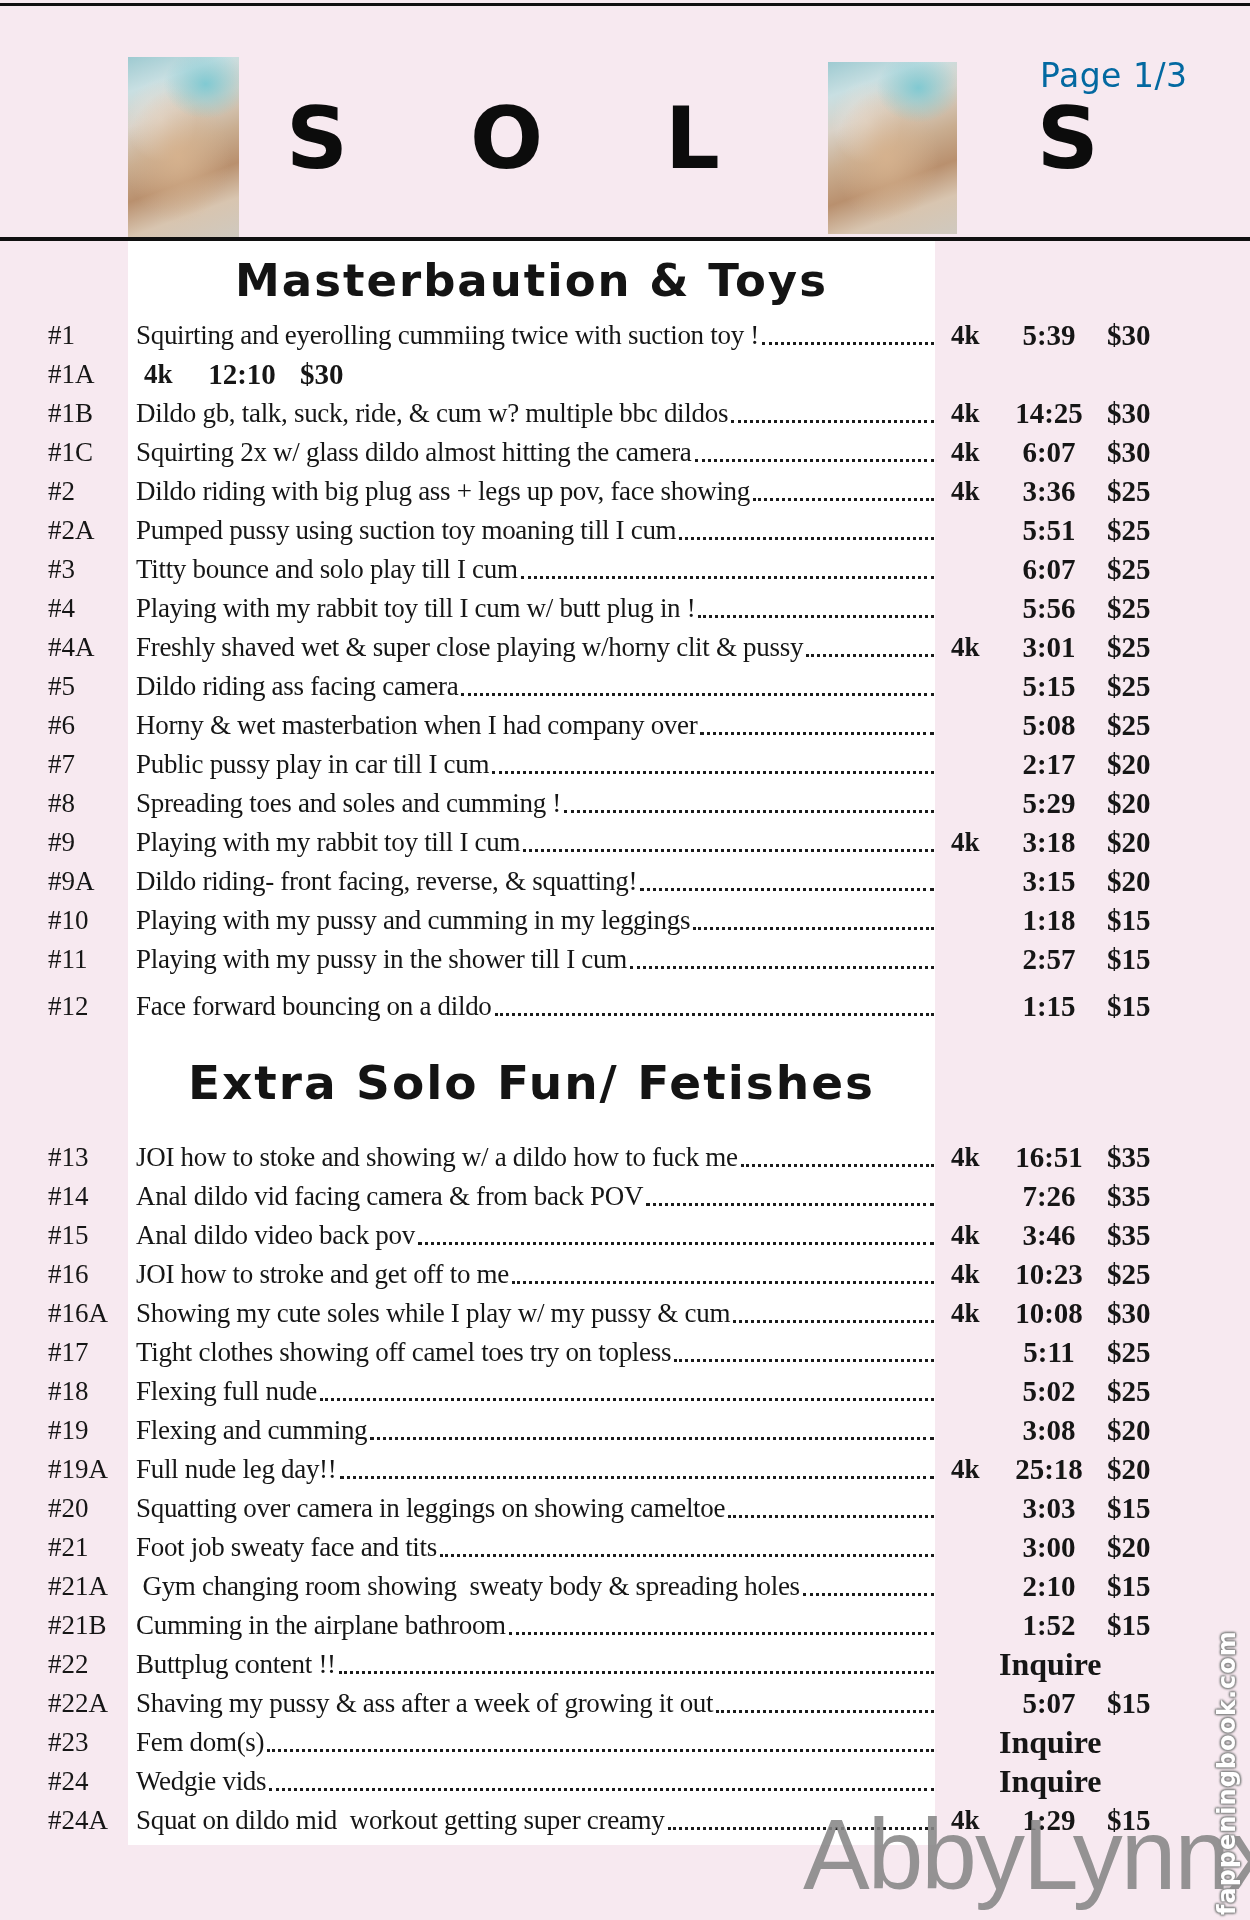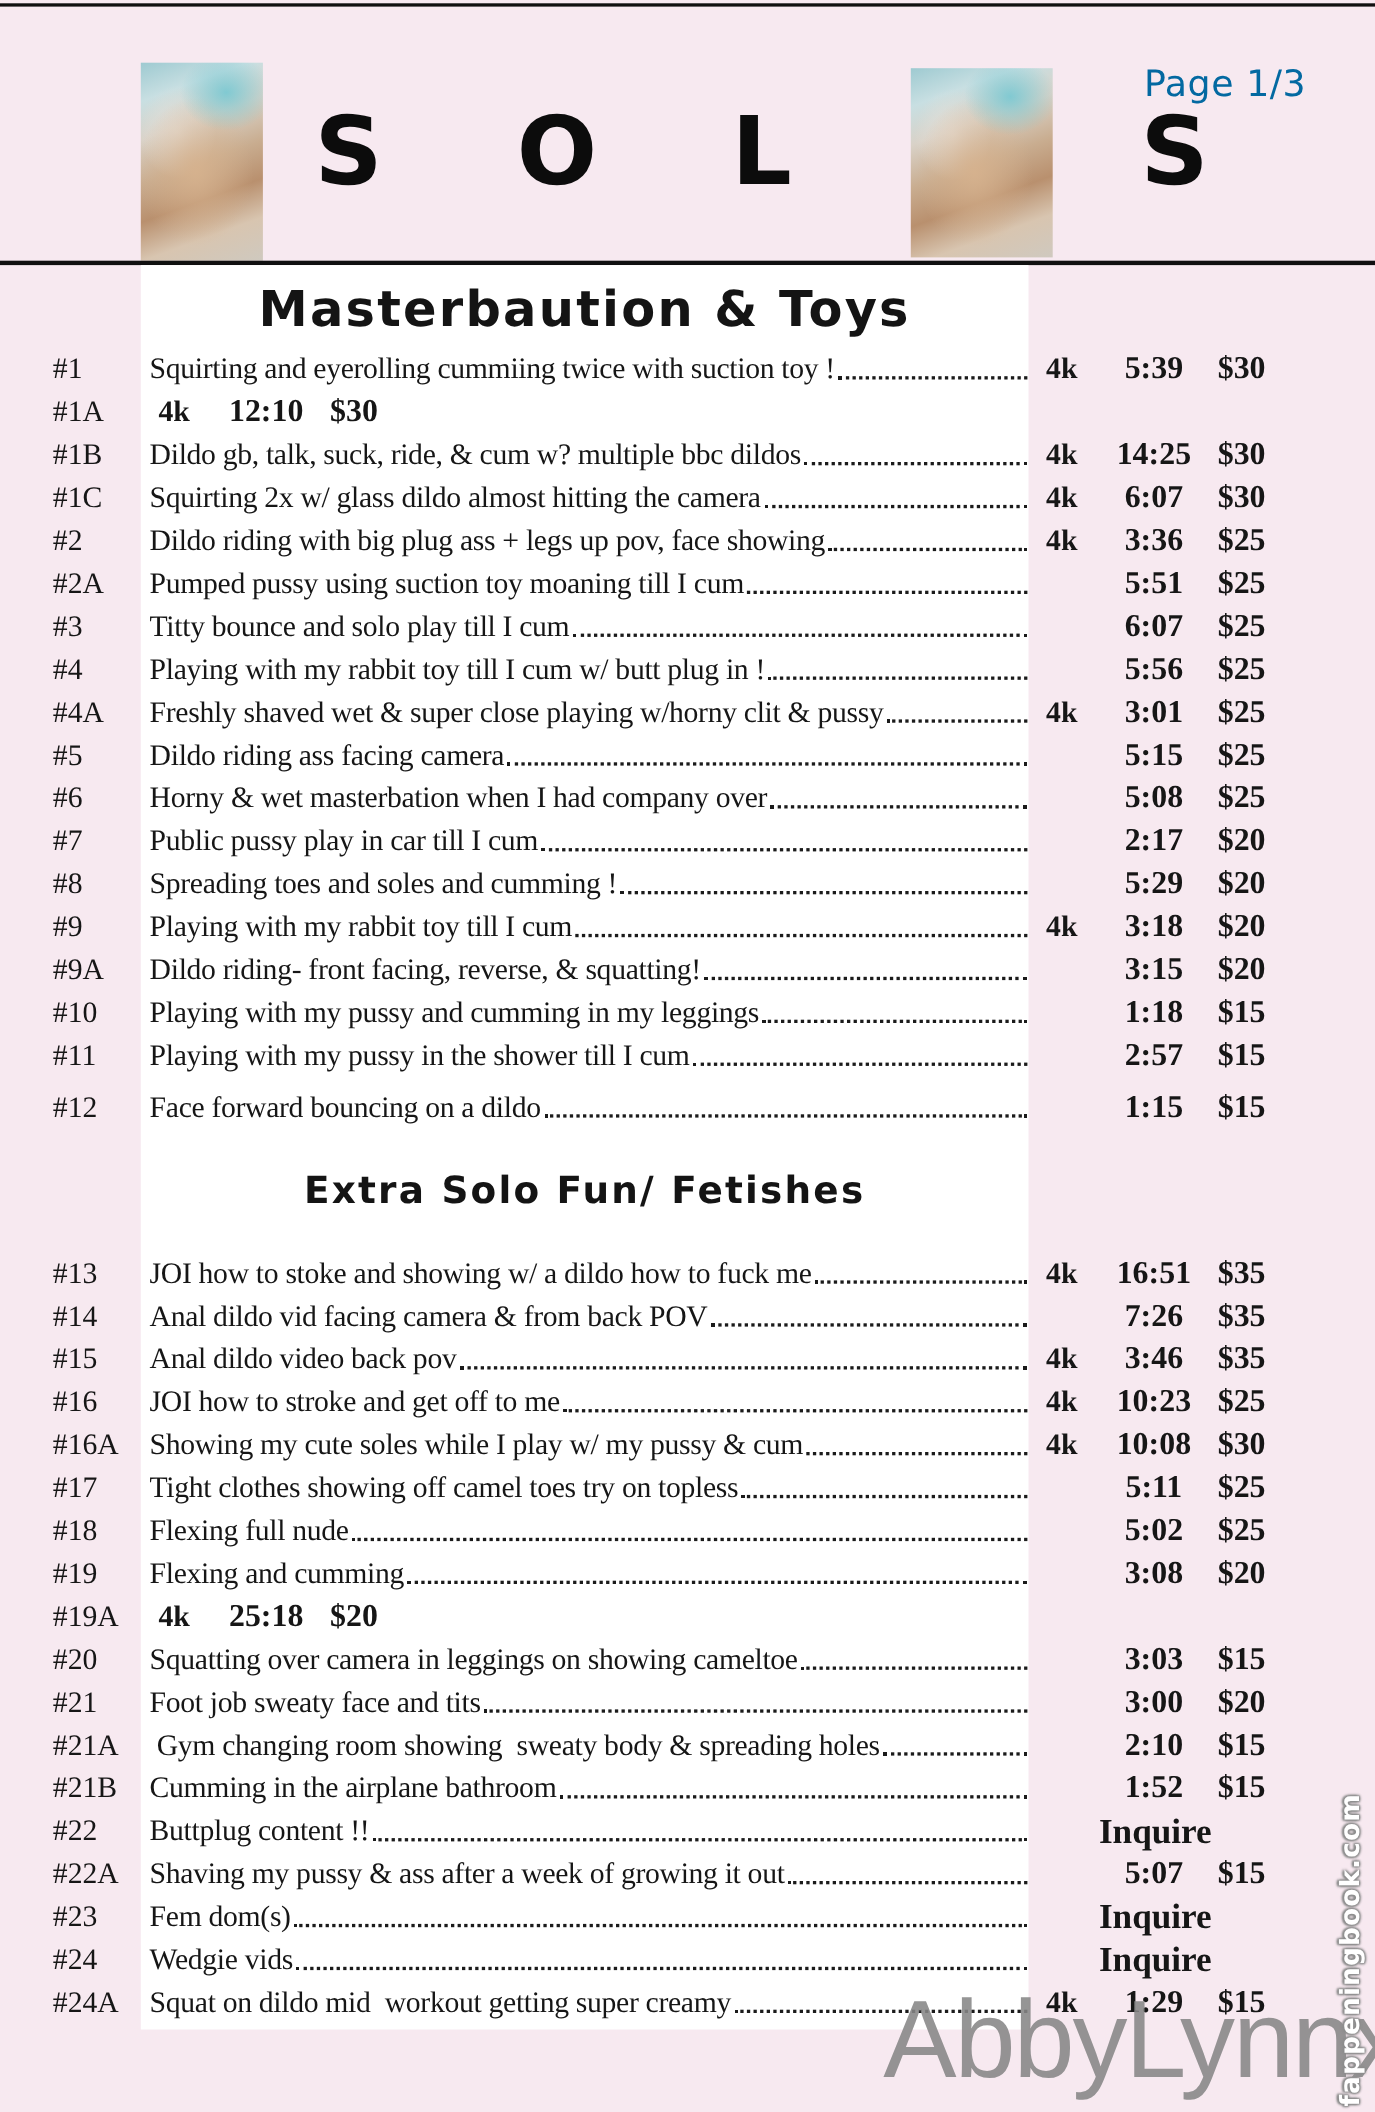--- a/index.html
+++ b/index.html
@@ -44,21 +44,21 @@
 
   
   .content{position:absolute;left:43px;top:240px;width:1122px;}
   .section-title{
     margin:6px 12px 0 85px;width:807px;height:70px;line-height:70px;
     text-align:center;
     font-family:"DejaVu Sans", sans-serif;
     font-weight:bold;font-size:45px;letter-spacing:2px;color:#141414;
     white-space:nowrap;
   }
-  .section-title.second{margin-top:20px;height:74px;line-height:74px;margin-bottom:18px;font-size:34px;}
+  .section-title.second{margin-top:20px;height:74px;line-height:74px;margin-bottom:18px;font-size:47px;}
 
   .row{display:flex;height:39px;line-height:39px;font-size:27px;}
   .rid{width:87px;padding-left:5px;box-sizing:border-box;white-space:pre;}
   .dwrap{width:807px;display:flex;box-sizing:border-box;padding-left:6px;}
   .desc{white-space:pre;letter-spacing:-0.3px;}
   .leader{flex:1;height:0;align-self:flex-end;border-bottom:3.5px dotted #1b1b1b;margin:0 3px 10px 3px;min-width:0;}
   .uhd{width:62px;padding-left:14px;box-sizing:border-box;font-weight:bold;white-space:nowrap;}
   .time{width:100px;text-align:center;font-weight:bold;font-size:29px;white-space:nowrap;}
   .price{width:66px;padding-left:8px;box-sizing:border-box;font-weight:bold;font-size:29px;white-space:nowrap;}
   .time.inquire{font-size:32px;text-align:right;}
@@ -355,20 +355,24 @@
     <span class="dwrap">
               <span class="desc">Flexing and cumming</span>
               <span class="leader"></span>
             </span>
     <span class="uhd"></span>
     <span class="time">3:08</span>
     <span class="price">$20</span>
   </div>
           <div class="row">
     <span class="rid">#19A</span>
+    <span class="dwrap">
+              <span class="desc">Full nude leg day!!</span>
+              <span class="leader"></span>
+            </span>
     <span class="uhd">4k</span>
     <span class="time">25:18</span>
     <span class="price">$20</span>
   </div>
           <div class="row">
     <span class="rid">#20</span>
     <span class="dwrap">
               <span class="desc">Squatting over camera in leggings on showing cameltoe</span>
               <span class="leader"></span>
             </span>

